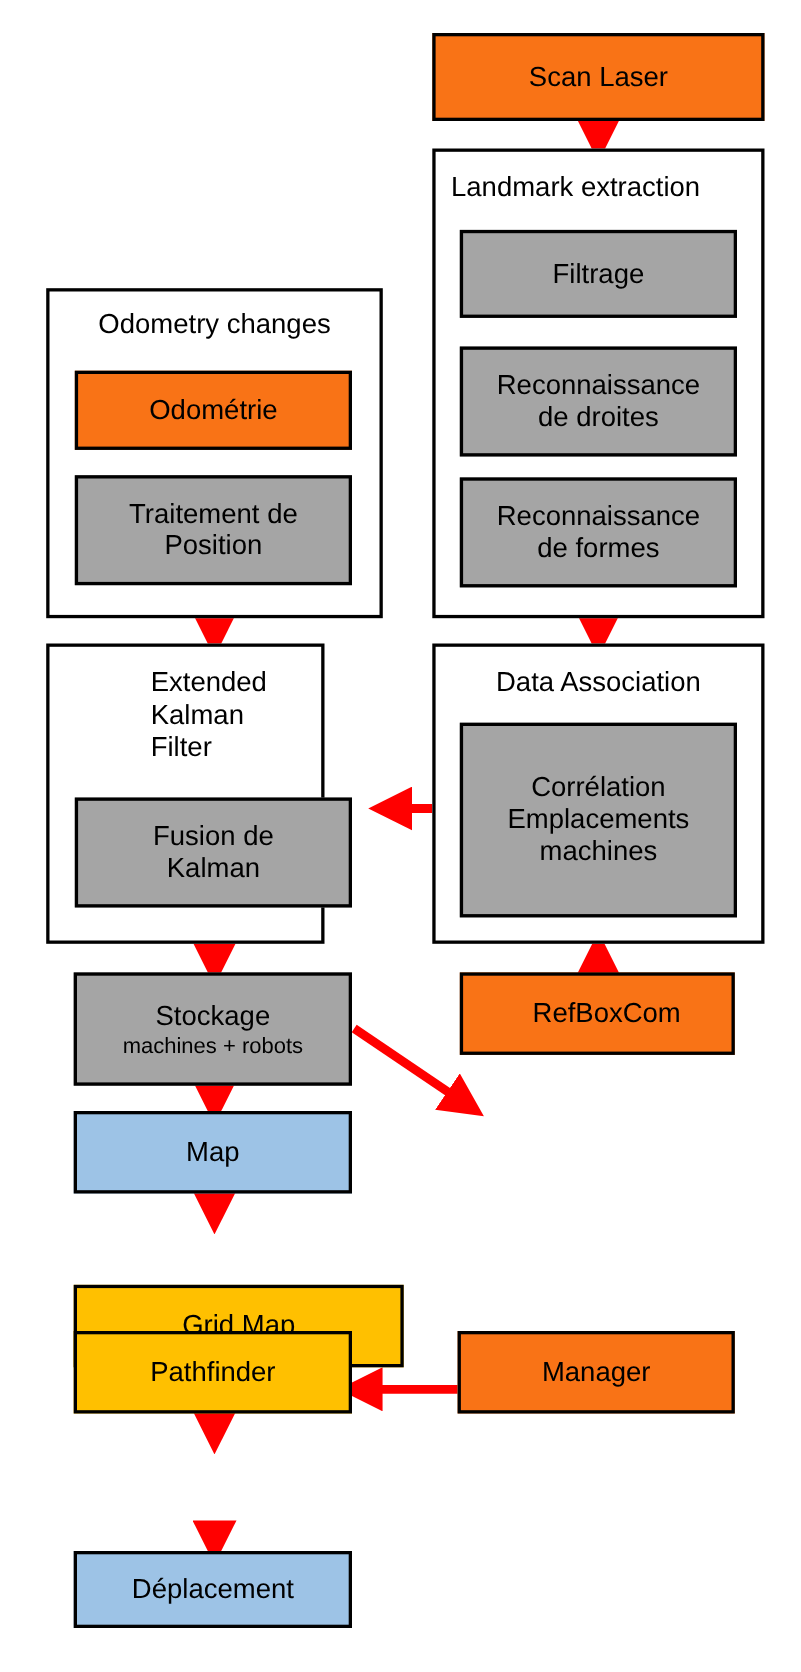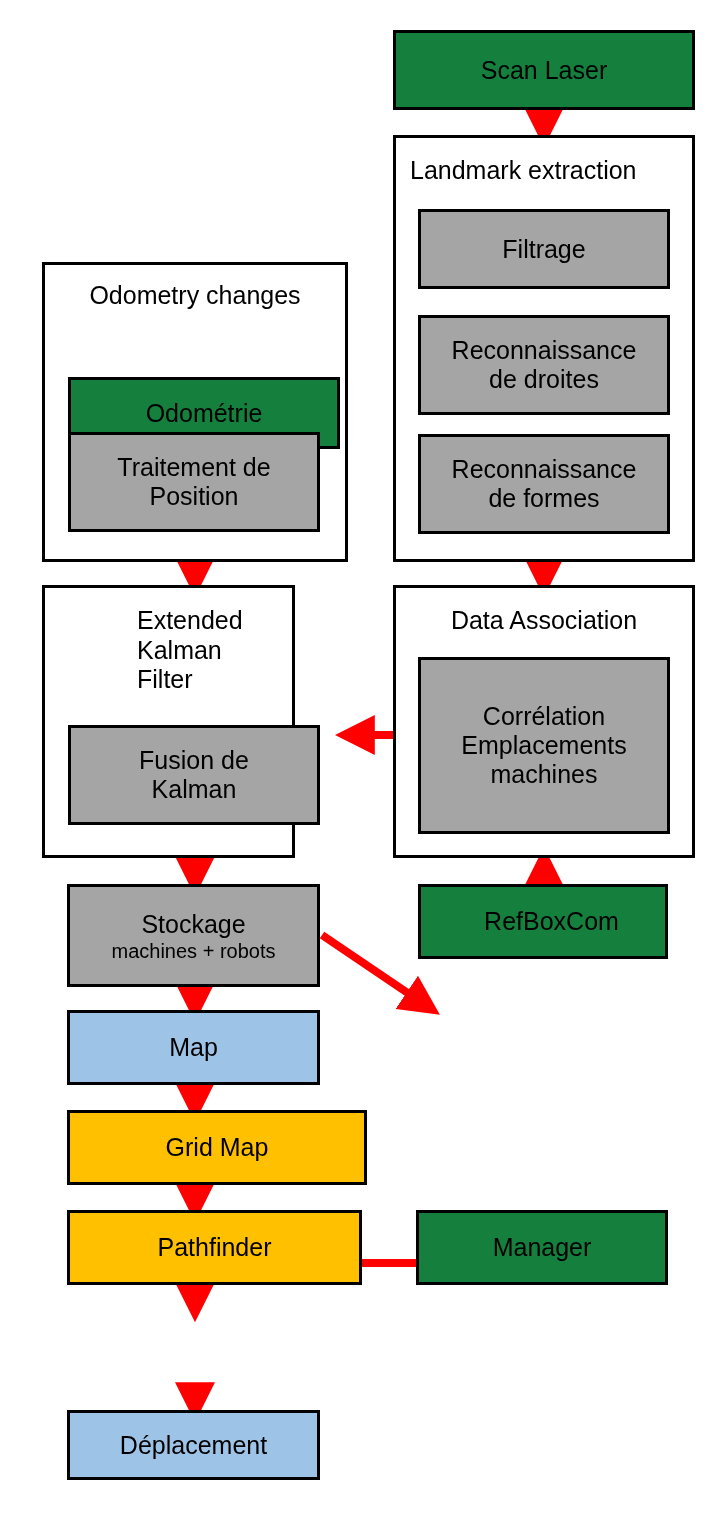--- a/index.html
+++ b/index.html
@@ -47,21 +47,21 @@
     text-align: center;
     font-size: 25px;
     color: #000;
     line-height: 1.18;
     white-space: pre-line;
   }
   .title-left {
     text-align: center;
   }
 
-  .fill-green  { background: #15803d; }
+  .fill-green  { background: #f97316; }
   .fill-gray   { background: #A5A5A5; }
   .fill-blue   { background: #9DC3E6; }
   .fill-orange { background: #FFC000; }
 
   .box .sub {
     display: block;
     font-size: 20px;
     line-height: 1.2;
   }
   .box .main {
@@ -152,21 +152,21 @@
   </div>
 
 
   <div class="box fill-green" style="left:416px; top:1210px; width:252px; height:75px;">
     <span>Manager</span>
   </div>
 
   <div class="box container-box" style="left:42px; top:262px; width:306px; height:300px;">
     <div class="container-title" style="top:16px;">Odometry changes</div>
   </div>
-  <div class="box fill-green" style="left:68px; top:337px; width:272px; height:72px;margin-top:40px;">
+  <div class="box fill-green" style="left:68px; top:337px; width:252px; height:72px;">
     <span>Odométrie</span>
   </div>
   <div class="box fill-gray" style="left:68px; top:432px; width:252px; height:100px;">
     <span>Traitement de
 Position</span>
   </div>
 
   <div class="box container-box" style="left:42px; top:585px; width:253px; height:273px;">
     <div class="container-title title-left" style="top:18px; left:92px; right:auto; text-align:left;">Extended
 Kalman
@@ -179,25 +179,25 @@
 
   <div class="box fill-gray" style="left:67px; top:884px; width:253px; height:103px; flex-direction:column;">
     <span class="main">Stockage</span>
     <span class="sub">machines + robots</span>
   </div>
 
   <div class="box fill-blue" style="left:67px; top:1010px; width:253px; height:75px;">
     <span>Map</span>
   </div>
 
-  <div class="box fill-orange" style="left:67px; top:1110px; width:300px; height:75px;">
+  <div class="box fill-orange" style="left:67px; top:1168px; width:300px; height:75px;">
     <span>Grid Map</span>
   </div>
 
-  <div class="box fill-orange" style="left:67px; top:1210px; width:295px; height:75px;">
+  <div class="box fill-orange" style="left:67px; top:1210px; width:253px; height:75px;">
     <span>Pathfinder</span>
   </div>
 
 
   <div class="box fill-blue" style="left:67px; top:1410px; width:253px; height:70px;">
     <span>Déplacement</span>
   </div>
 
 </div>
 

